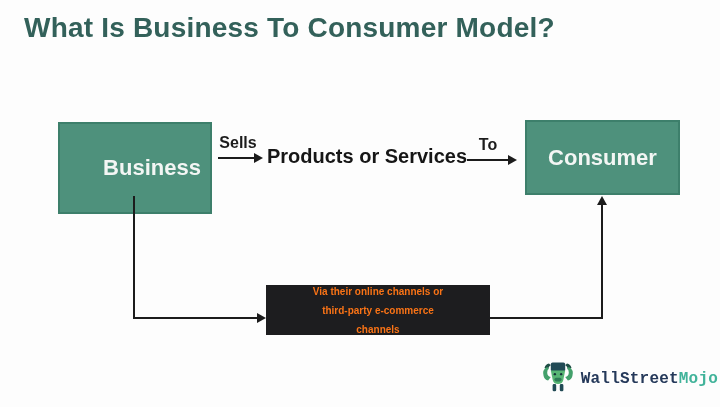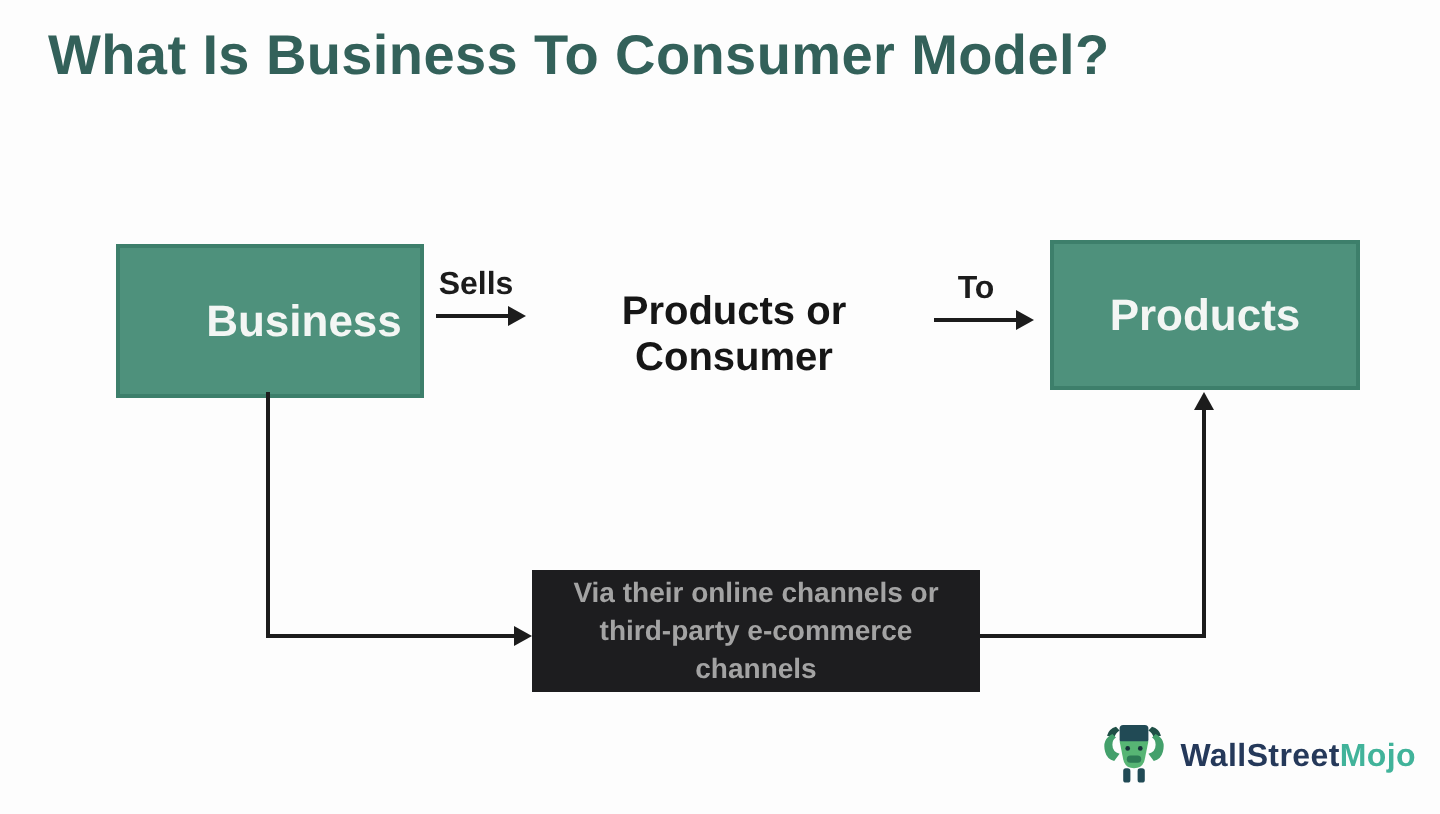--- a/index.html
+++ b/index.html
@@ -27,21 +27,21 @@
     position: absolute;
     background: #4e917c;
     border: 2px solid #3d7f6b;
     display: flex;
     align-items: center;
     justify-content: center;
     color: #f3f6f4;
     font-weight: bold;
     font-size: 22px;
   }
-  .box-business { left: 58px; top: 122px; width: 154px; height: 77px; padding-left: 34px; }
+  .box-business { left: 58px; top: 122px; width: 154px; height: 92px; padding-left: 34px; }
   .box-consumers { left: 525px; top: 120px; width: 155px; height: 75px; }
   .mid-text {
     position: absolute;
     left: 263px;
     top: 145px;
     width: 208px;
     text-align: center;
     font-size: 20px;
     font-weight: bold;
     color: #161616;
@@ -76,67 +76,68 @@
     position: absolute;
     width: 0; height: 0;
     border-left: 5px solid transparent;
     border-right: 5px solid transparent;
     border-bottom: 9px solid #1c1c1c;
     left: 597px; top: 196px;
   }
   .channel-box {
     position: absolute;
     left: 266px; top: 285px;
-    width: 224px; height: 61px;
+    width: 224px; height: 50px;
     background: #1d1d1f;
-    color: #a3a3a3;
+    color: #f97316;
     font-weight: bold;
-    font-size: 14px;
+    font-size: 10px;
     line-height: 19px;
     text-align: center;
     display: flex;
     flex-direction: column;
     justify-content: center;
   }
   .channel-box span { display: block; }
   .brand {
     position: absolute;
-    right: 12px;
+    right: 2px;
     bottom: 8px;
     display: flex;
     align-items: center;
     gap: 5px;
+    font-family: Liberation Mono, monospace;
   }
   .brand-text { font-size: 16px; font-weight: bold; letter-spacing: 0.2px; }
   .brand-wallstreet { color: #25395a; }
   .brand-mojo { color: #41b39a; }
 </style>
 </head>
 <body>
 
 <div class="canvas">
 
   <div class="title">What Is Business To Consumer Model?</div>
 
   <div class="node-box box-business">
     <span>Business</span>
   </div>
 
   <div class="edge-label lbl-sells">Sells</div>
   <div class="line ln-sells"></div>
   <div class="arrow-right ar-sells"></div>
 
-  <div class="mid-text">Products or Consumer</div>
+  <div class="mid-text">Products or Services</div>
 
   <div class="edge-label lbl-to">To</div>
   <div class="line ln-to"></div>
   <div class="arrow-right ar-to"></div>
 
   <div class="node-box box-consumers">
-    <span>Products</span>
+    <span>Consumer</span>
   </div>
 
   <div class="line ln-biz-down"></div>
   <div class="line ln-biz-right"></div>
   <div class="arrow-right ar-channel"></div>
 
   <div class="channel-box">
     <span>Via their online channels or</span>
     <span>third-party e-commerce</span>
     <span>channels</span>

